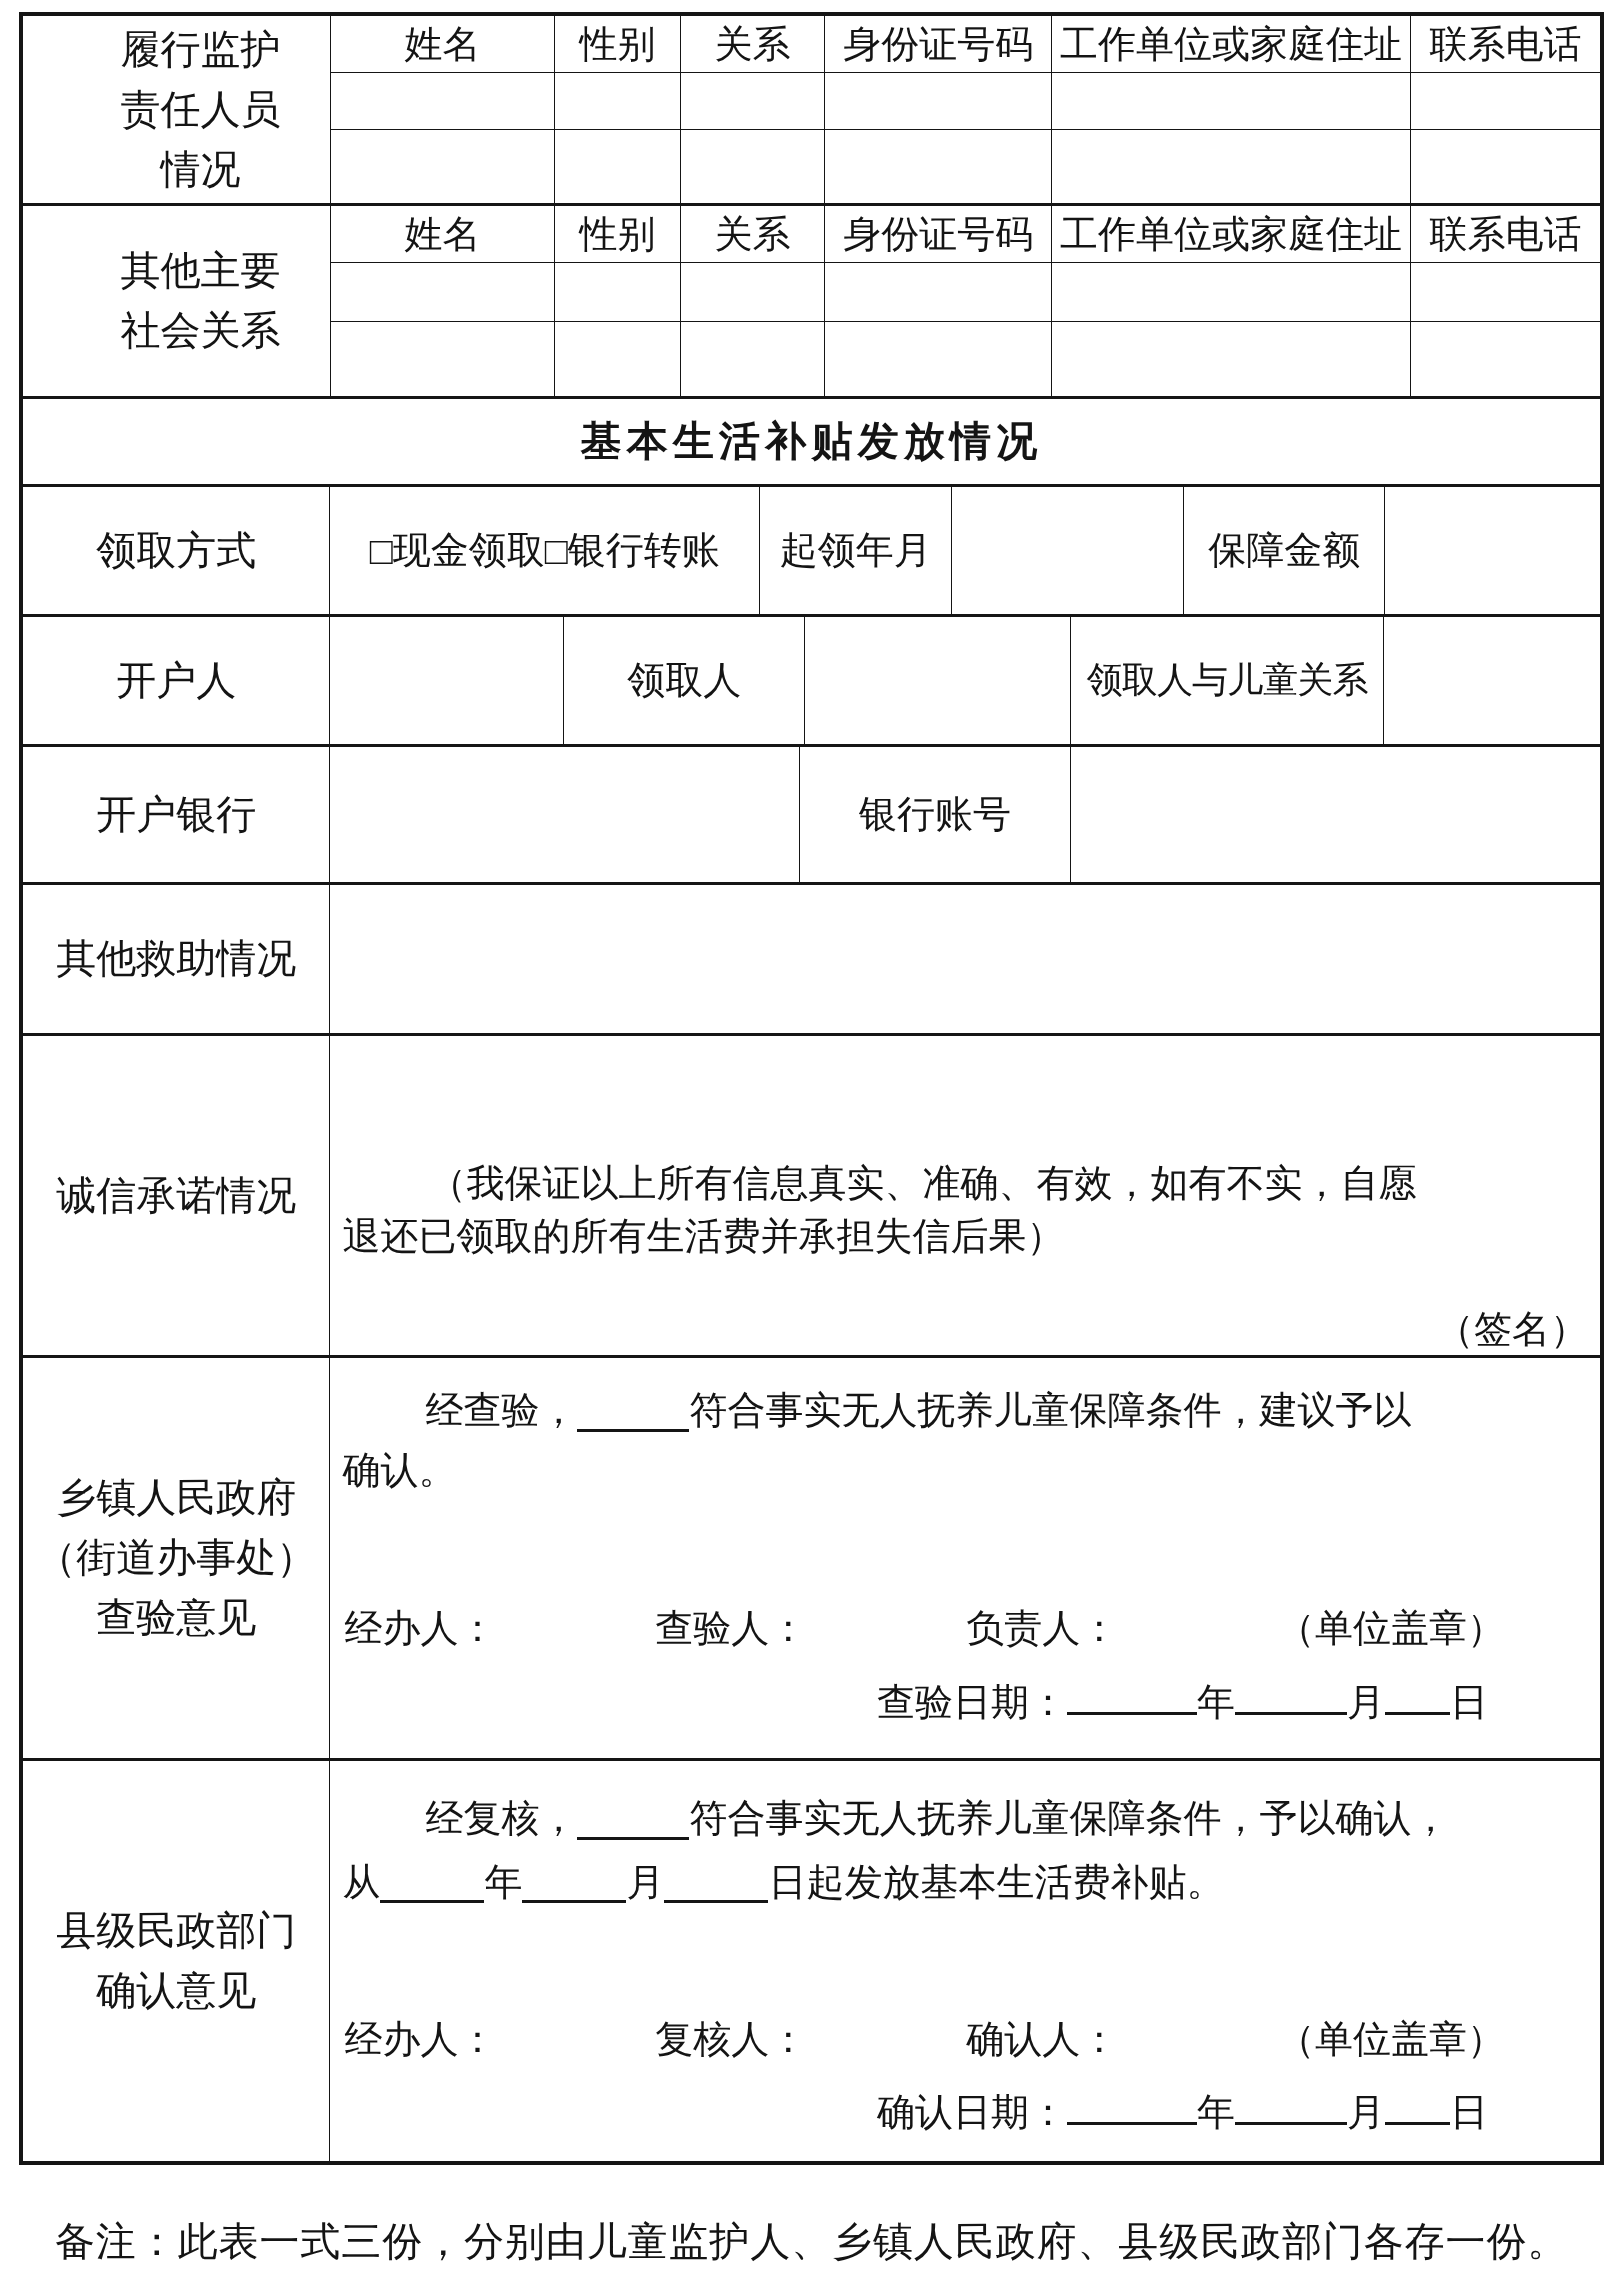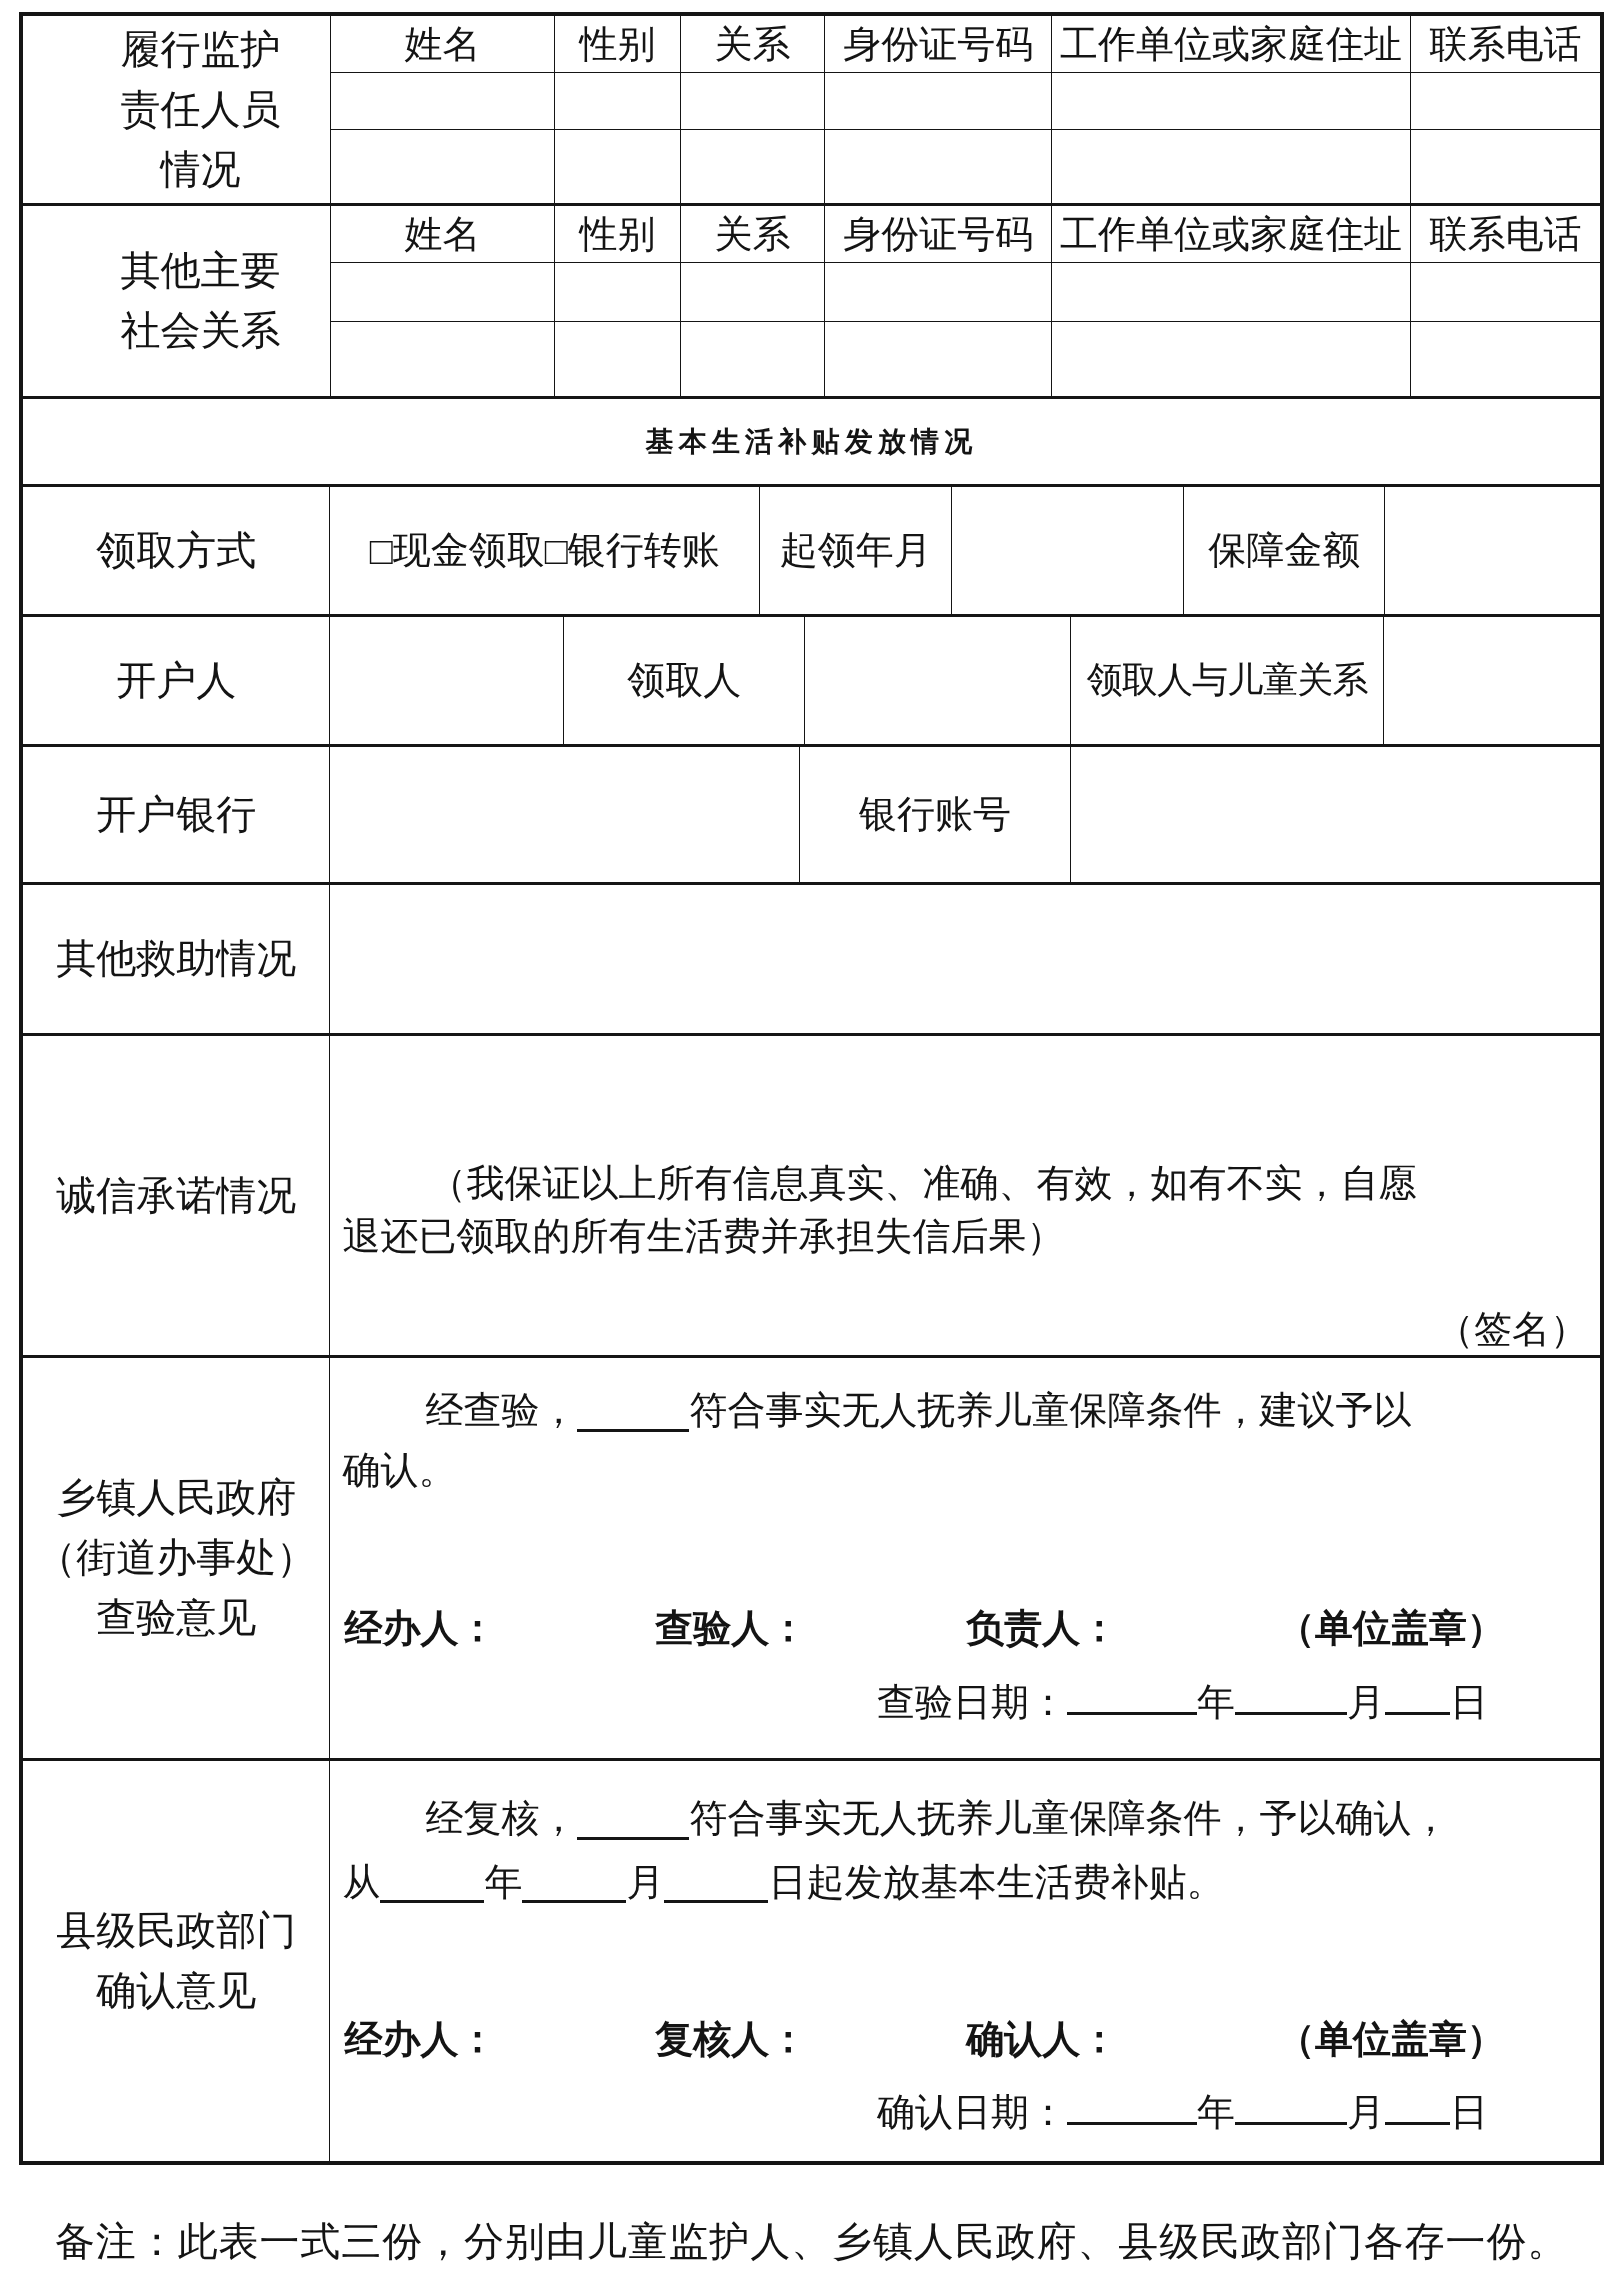--- a/index.html
+++ b/index.html
@@ -15,21 +15,21 @@
   .cell.endc { border-right: none; }
   .cell.endr { border-bottom: none; }
   .lbl { white-space: pre-line; text-align: center; line-height: 1.5; font-size: 40px; }
   .rspan { grid-row: 1 / 4; margin-left: 48px; }
 
   .secA { grid-template-columns: 358fr 261fr 146fr 168fr 264fr 417fr 220fr;
           grid-template-rows: 57px 57px auto; height: 190px; }
   .secB { grid-template-columns: 358fr 261fr 146fr 168fr 264fr 417fr 220fr;
           grid-template-rows: 57px 59px auto; height: 193px; }
   .secTitle { grid-template-columns: 1fr; height: 88px; }
-  .title { font-size: 28px; letter-spacing: 5.2px; font-weight: 600; }
+  .title { font-size: 41px; letter-spacing: 5.2px; font-weight: 600; }
   .secPay  { grid-template-columns: 358fr 500fr 224fr 270fr 234fr 250fr; height: 130px; }
   .secOpen { grid-template-columns: 358fr 272fr 281fr 309fr 365fr 251fr; height: 130px; }
   .secBank { grid-template-columns: 358fr 547fr 315fr 616fr; height: 138px; }
   .secAid  { grid-template-columns: 358fr 1478fr; height: 151px; }
   .secInt  { grid-template-columns: 358fr 1478fr; height: 322px; }
   .secTown { grid-template-columns: 358fr 1478fr; height: 403px; }
   .secCounty { grid-template-columns: 358fr 1478fr; height: 400px; }
 
   .content { display: block; font-size: 38px; line-height: 1.4; }
   .content p { padding-left: 12px; padding-right: 12px; }
@@ -41,21 +41,21 @@
 
   .int-line1 { padding-top: 121px; text-indent: 86px; }
   .int-sign  { text-align: right; padding-right: 112px; margin-top: 40px; }
 
   .body-line1 { padding-top: 26px; text-indent: 83px; }
   .town-line2 { margin-top: 7px; }
   .county-line1 { padding-top: 31px; text-indent: 83px; }
   .county-line2 { margin-top: 10.4px; }
 
   .sig-row { display: flex; justify-content: space-between;
-    padding: 0 95px 0 14px; margin-top: 104px; font-weight: bold; }
+    padding: 0 95px 0 14px; margin-top: 104px; }
   .secTown .sig-row { margin-top: 105px; }
   .date-row { display: flex; justify-content: flex-end; align-items: flex-end;
     padding-right: 112px; margin-top: 26px; }
   .date-row span { line-height: 1.1; }
   .date-row .blank-i { height: 8.6px; margin-bottom: 8.6px; border-bottom-width: 3.5px; }
 
   .note { position: absolute; left: 8.6px; top: 2214px; width: 1606px;
     font-size: 40px; letter-spacing: 0.9px; white-space: nowrap; text-align: center; }
 </style>
 </head>

